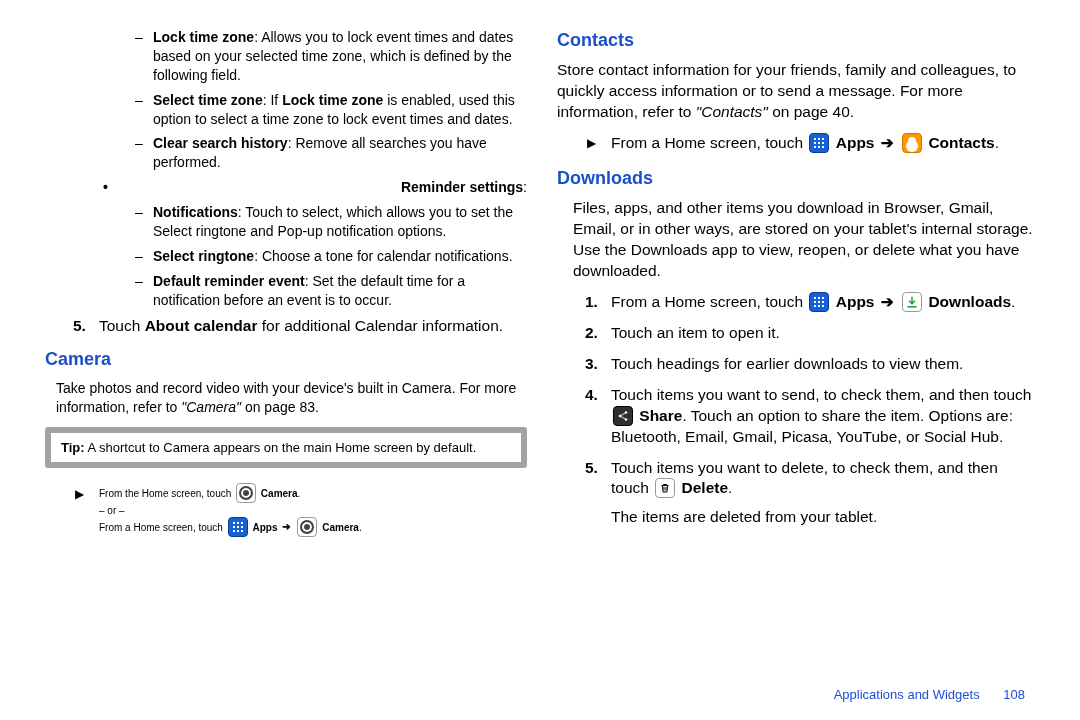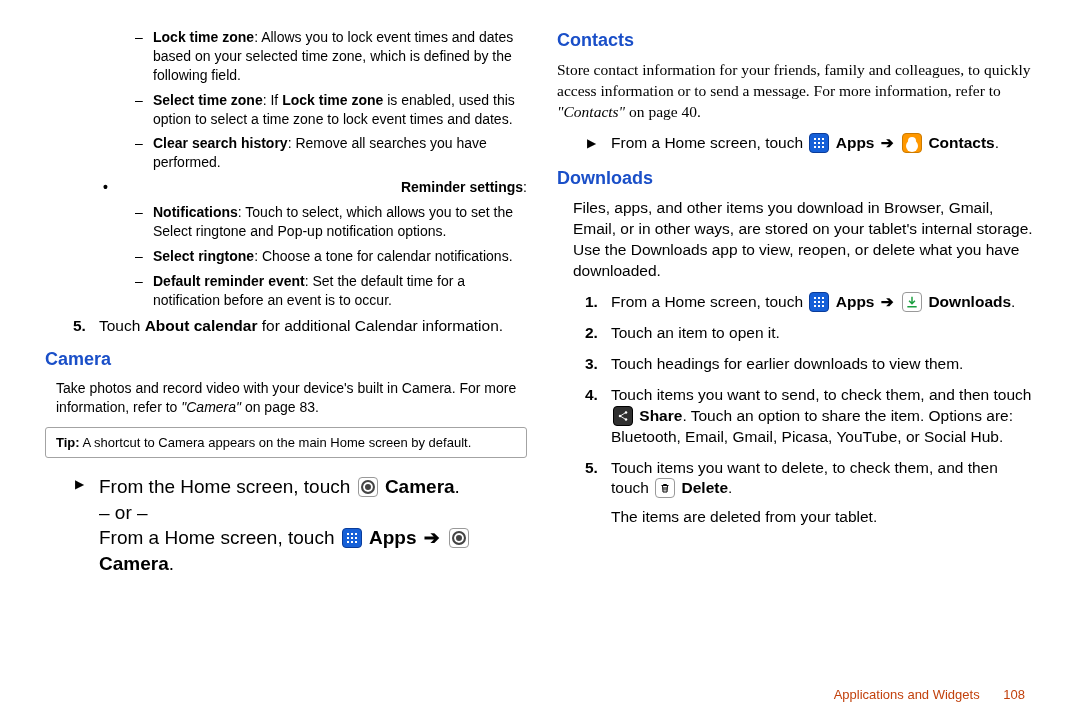--- a/index.html
+++ b/index.html
@@ -33,31 +33,31 @@
   .bullet-list > li { position:relative; padding-left:74px; margin-bottom:6px; }
   .bullet-list > li::before { content:"•"; position:absolute; left:58px; font-weight:bold; }
   .num-list { margin:0; padding:0; list-style:none; }
   .num-list > li { position:relative; padding-left:54px; margin-bottom:10px; }
   .num-list > li > .num { position:absolute; left:28px; font-weight:700; }
   .arrow-list { margin:0; padding:0; list-style:none; }
   .arrow-list > li { position:relative; padding-left:54px; margin-bottom:12px; }
   .arrow-list > li::before { content:"\25B6"; position:absolute; left:30px; top:2px; font-size:12px; }
   .para { margin:4px 0 10px 26px; }
   .tipbox {
-    border:1px solid #a3a3a3;
+    border:6px solid #a3a3a3;
     border-radius:3px;
     padding:6px 10px;
     font-size:13px;
     margin: 10px 0 16px 0;
   }
   .footer {
     position:absolute;
     bottom:18px; right:55px;
     font-size:13px;
-    color:#c2410c;
+    color:#1d4ed8;
   }
   .footer .pn { margin-left:20px; }
   .inline-icon {
     display:inline-flex; align-items:center; justify-content:center;
     vertical-align:middle;
     width:20px; height:20px;
     border:1px solid #999;
     border-radius:4px;
     margin:0 2px;
     box-sizing:border-box;
@@ -135,39 +135,39 @@
 
     <div class="sect-h">Camera</div>
     <div class="para" style="margin-left:11px;">
       <span>Take photos and record video with your device's built in Camera. For more information, refer to </span><span class="ital-ref">"Camera"</span><span> on page 83.</span>
     </div>
 
     <div class="tipbox">
       <b>Tip:</b><span> A shortcut to Camera appears on the main Home screen by default.</span>
     </div>
 
-    <ul class="arrow-list" style="font-size:19px;">
+    <ul class="arrow-list" style="font-size:10px;">
       <li>
         <span>From the Home screen, touch </span>
         <span class="inline-icon camera"></span>
         <b>Camera</b>.<br>
         <span>– or –</span><br>
         <span>From a Home screen, touch </span>
         <span class="inline-icon apps"></span>
         <b>Apps</b>
         <span class="arrow">➔</span>
         <span class="inline-icon camera"></span>
         <b>Camera</b>.
       </li>
     </ul>
   </div>
 
   <div class="col">
     <div class="sect-h" style="margin-top:0;">Contacts</div>
-    <div class="para" style="margin-left:0;font-family:Liberation Serif, serif;">
+    <div class="para" style="margin-left:0;">
       <span>Store contact information for your friends, family and colleagues, to quickly access information or to send a message. For more information, refer to </span><span class="ital-ref">"Contacts"</span><span> on page 40.</span>
     </div>
     <ul class="arrow-list">
       <li>
         <span>From a Home screen, touch </span>
         <span class="inline-icon apps"></span>
         <b>Apps</b>
         <span class="arrow">➔</span>
         <span class="inline-icon contacts"></span>
         <b>Contacts</b>.

